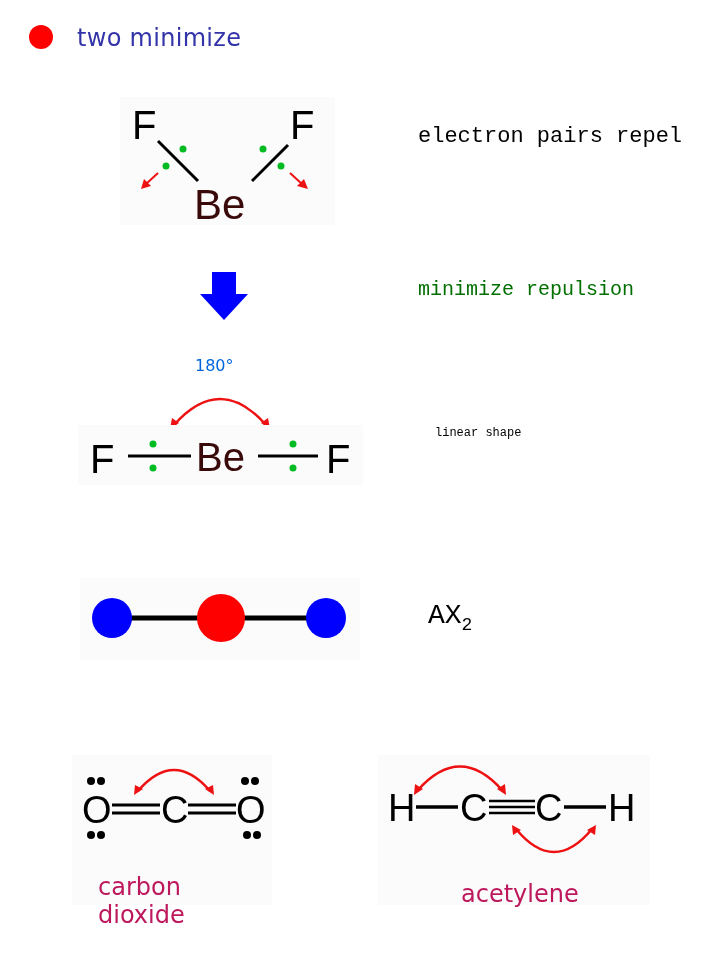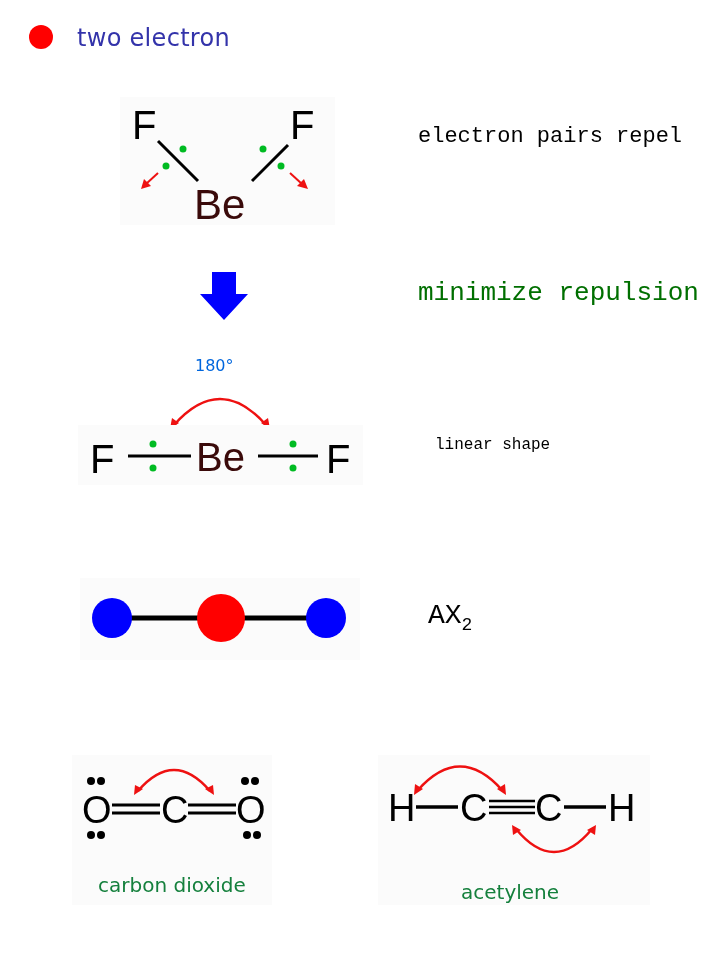--- a/index.html
+++ b/index.html
@@ -12,33 +12,33 @@
   .bullet {
     left: 29px; top: 25px; width: 24px; height: 24px; border-radius: 50%;
     background: #ff0000;
   }
   .title {
     left: 77px; top: 24px; font-size: 24px; color: #3333aa;
     font-family: "DejaVu Sans", sans-serif; letter-spacing: 0.3px;
   }
   .label { font-family: Liberation Mono, monospace; color: #000; }
   .lbl-repel { left: 418px; top: 124px; font-size: 22px; }
-  .lbl-min { left: 418px; top: 278px; font-size: 26px; color: #006f00; }
-  .lbl-linear { left: 435px; top: 436px; font-size: 16px; }
+  .lbl-min { left: 418px; top: 278px; font-size: 20px; color: #006f00; }
+  .lbl-linear { left: 435px; top: 426px; font-size: 12px; }
   .lbl-ax2 { left: 428px; top: 600px; font-size: 28px; text-align: right; }
   .lbl-ax2 sub { font-size: 18px; }
   .panel { background: #fbfbfb; }
   svg text { font-family: "Liberation Sans", sans-serif; }
-  .caption { font-family: "DejaVu Sans", sans-serif; font-size: 20px; color: #15803d; }
+  .caption { font-family: "DejaVu Sans", sans-serif; font-size: 24px; color: #be185d; }
 </style>
 </head>
 <body>
 
 <div class="abs bullet"></div>
-<div class="abs title">two electron</div>
+<div class="abs title">two minimize</div>
 
 <div class="abs panel" style="left:120px;top:97px;width:215px;height:128px;">
   <svg width="215" height="128" viewBox="0 0 215 128">
     <text x="12" y="42" font-size="40" fill="#000">F</text>
     <text x="170" y="42" font-size="40" fill="#000">F</text>
     <text x="74" y="122" font-size="42" fill="#3a0a0a">Be</text>
     <line x1="38" y1="44" x2="78" y2="84" stroke="#000" stroke-width="3"></line>
     <line x1="132" y1="84" x2="168" y2="48" stroke="#000" stroke-width="3"></line>
     <circle cx="63" cy="52" r="3.5" fill="#00bb22"></circle>
     <circle cx="46" cy="69" r="3.5" fill="#00bb22"></circle>

